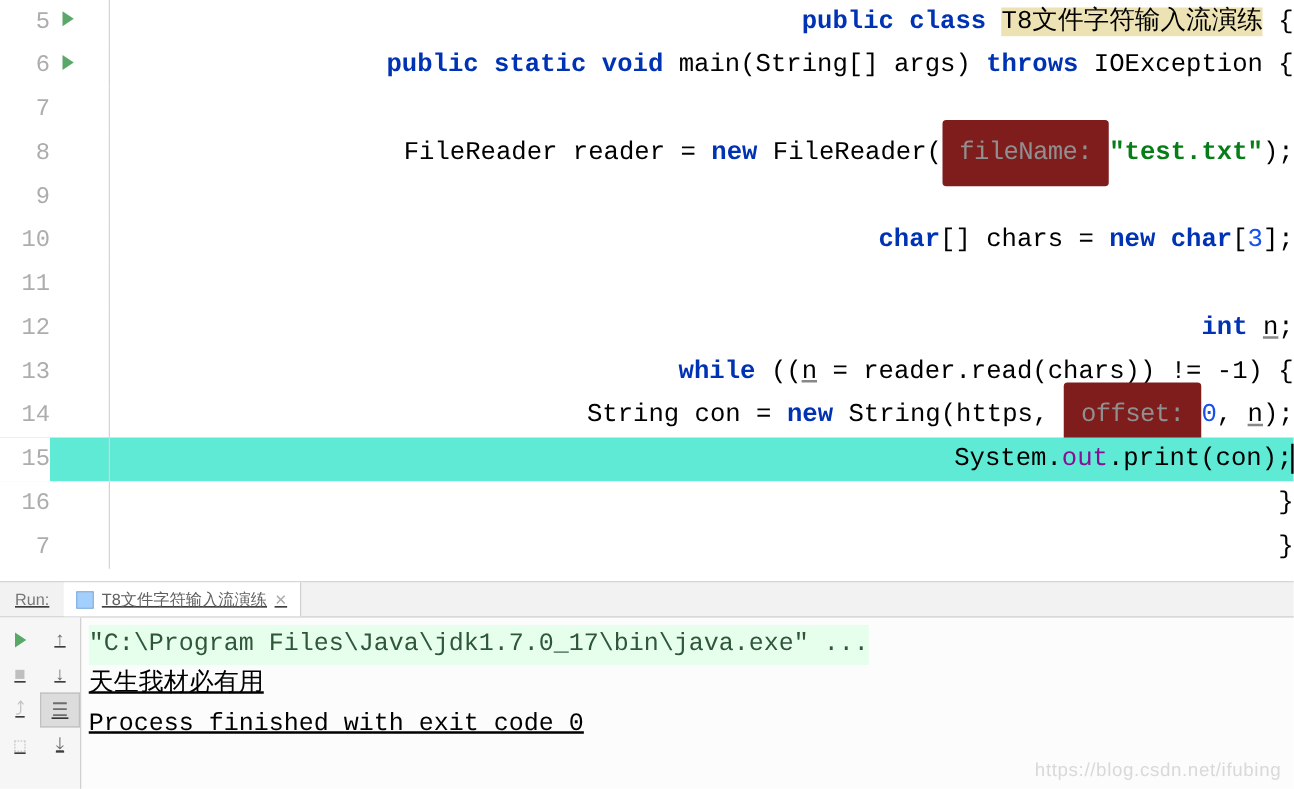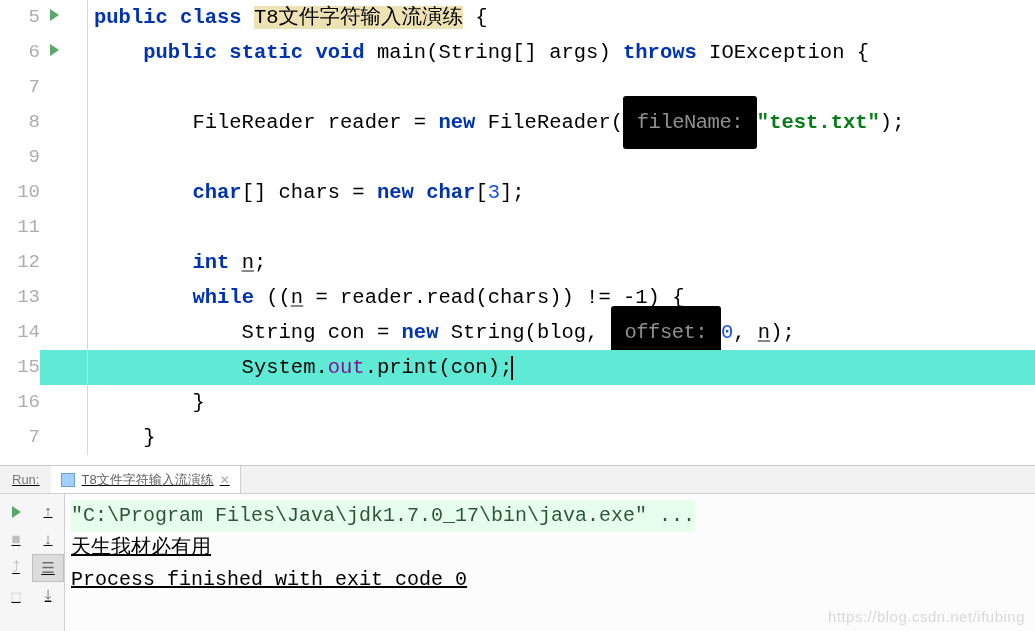--- a/index.html
+++ b/index.html
@@ -42,27 +42,28 @@
     user-select: none;
   }
   .fold-gutter {
     width: 20px;
     border-right: 1px solid #d4d4d4;
     user-select: none;
   }
   .code {
     padding-left: 6px;
     flex: 1;
+    text-align: right;
   }
   .kw { color: #0033b3; font-weight: bold; }
   .class-name-hl { background: #ede2b3; }
   .num { color: #1750eb; }
   .str { color: #067d17; font-weight: bold; }
   .hint-box {
-    background: #000000;
+    background: #7f1d1d;
     color: #909090;
     border-radius: 3px;
     padding: 15px 2px;
     margin: 3px 0;
     letter-spacing: -0.5px;
   }
   .static-field { color: #871094; }
   .under { text-decoration: underline; text-decoration-color: #888; }
   .line-highlight { background: #5eead4; }
   .caret { border-left: 2px solid #000; display: inline-block; height: 24px; vertical-align: middle; margin-left: -1px; }
@@ -220,21 +221,21 @@
     <div class="gutter">13</div>
     <div class="run-gutter"></div>
     <div class="fold-gutter"></div>
     <div class="code"><span>        </span><span class="kw">while</span><span> ((</span><span class="under">n</span><span> = reader.read(chars)) != -1) {</span></div>
   </div>
 
   <div class="code-line">
     <div class="gutter">14</div>
     <div class="run-gutter"></div>
     <div class="fold-gutter"></div>
-    <div class="code"><span>            String con = </span><span class="kw">new</span><span> String(blog, </span><span class="hint-box"> offset: </span><span class="num">0</span><span>, </span><span class="under">n</span><span>);</span></div>
+    <div class="code"><span>            String con = </span><span class="kw">new</span><span> String(https, </span><span class="hint-box"> offset: </span><span class="num">0</span><span>, </span><span class="under">n</span><span>);</span></div>
   </div>
 
   <div class="code-line line-highlight">
     <div class="gutter">15</div>
     <div class="run-gutter"></div>
     <div class="fold-gutter"></div>
     <div class="code"><span>            System.</span><span class="static-field">out</span><span>.print(con);</span><span class="caret"></span></div>
   </div>
 
   <div class="code-line">

